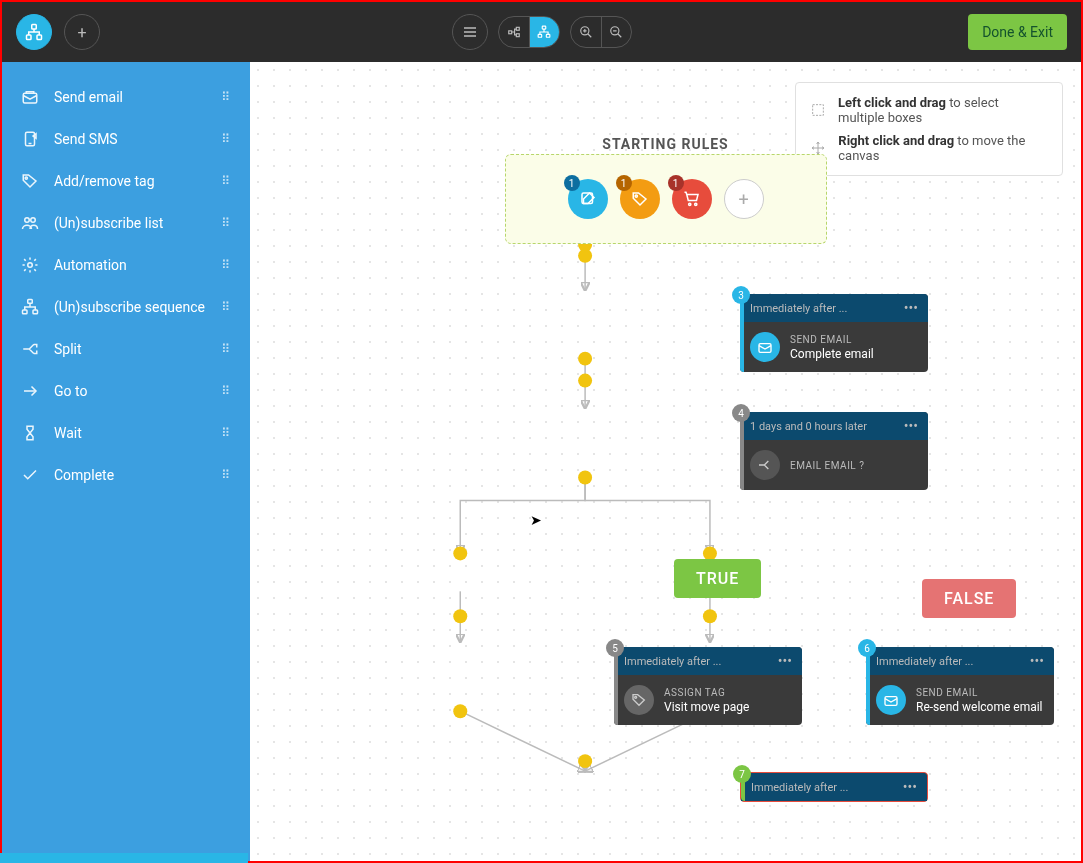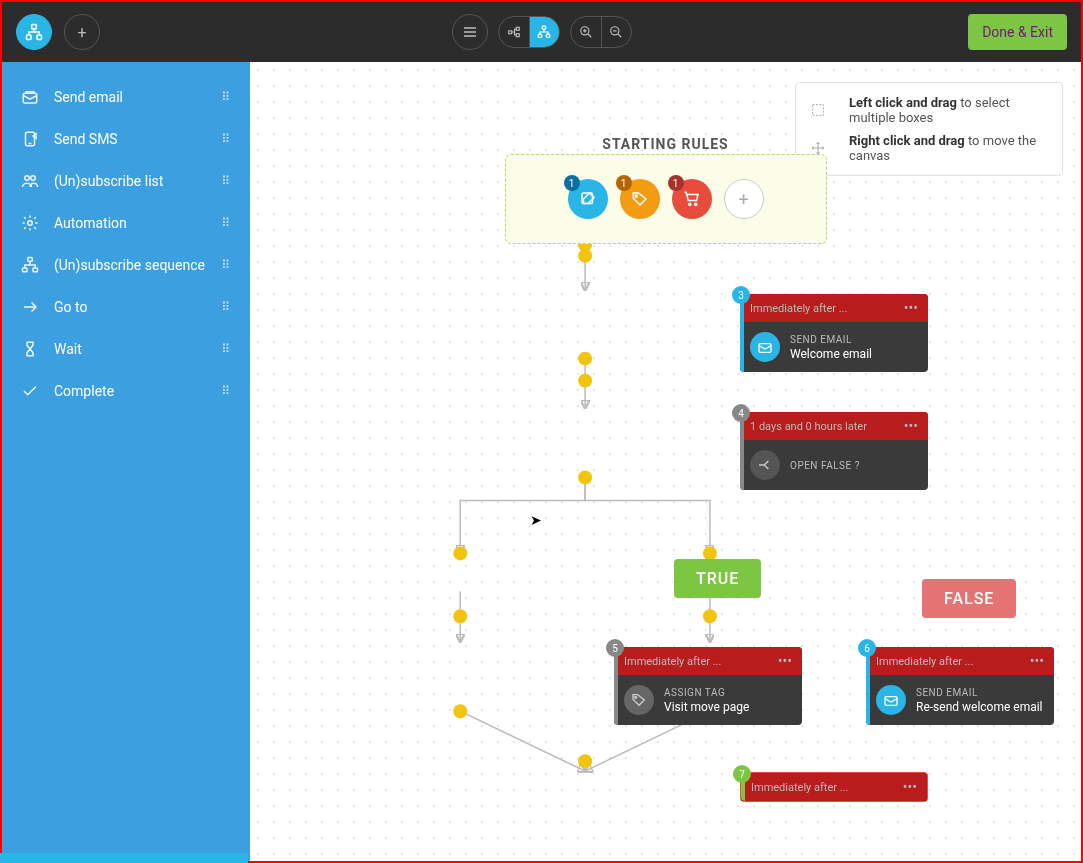--- a/index.html
+++ b/index.html
@@ -7,46 +7,46 @@
 .topbar{height:60px;background:#2c2c2c;display:flex;align-items:center;padding:0 14px;position:relative}
 .topbar .left{display:flex;gap:12px}
 .topbar .center{position:absolute;left:50%;transform:translateX(-50%);display:flex;gap:10px;align-items:center}
 .topbar .right{margin-left:auto}
 .circ-btn{width:36px;height:36px;border-radius:50%;display:flex;align-items:center;justify-content:center;cursor:pointer;border:1px solid #555;color:#bbb;font-size:16px}
 .circ-btn.active{background:#29b6e6;border-color:#29b6e6;color:#fff}
 .pill-group{display:flex;border:1px solid #555;border-radius:20px;overflow:hidden}
 .pill-group .pill{width:30px;height:30px;display:flex;align-items:center;justify-content:center;color:#bbb;cursor:pointer;font-size:14px}
 .pill-group .pill.active{background:#29b6e6;color:#fff}
 .pill-group .pill+.pill{border-left:1px solid #555}
-.done-btn{background:#7cc644;color:#701a75;border:none;padding:10px 14px;border-radius:4px;font-size:14px;cursor:pointer}
+.done-btn{background:#7cc644;color:#14532d;border:none;padding:10px 14px;border-radius:4px;font-size:14px;cursor:pointer}
 .workspace{display:flex;height:calc(863px - 60px - 4px)}
 .sidebar{width:248px;background:#3c9fe0;display:flex;flex-direction:column;padding:14px 0;position:relative}
 .sidebar-item{display:flex;align-items:center;padding:12px 18px;color:#fff;font-size:14px;cursor:pointer;gap:14px}
 .sidebar-item .ic{width:20px;display:flex;justify-content:center;color:#fff;opacity:.9}
 .sidebar-item .lbl{flex:1}
 .sidebar-item .grip{color:#fff;opacity:.7;font-size:12px;letter-spacing:2px}
 .grip::before{content:"⠿"}
 .collapse-tab{position:absolute;right:-14px;top:424px;width:14px;height:26px;background:#e74c3c;border-radius:0 3px 3px 0;display:flex;align-items:center;justify-content:center;color:#fff;font-size:10px;cursor:pointer}
 .canvas{flex:1;position:relative;background:#fff;background-image:radial-gradient(#e5e5e5 1px,transparent 1px);background-size:16px 16px;overflow:hidden}
 .help-box{position:absolute;top:20px;right:18px;background:#fff;border:1px solid #e0e0e0;border-radius:4px;padding:8px 14px;font-size:13px;color:#555;width:268px}
-.help-box .row{display:flex;align-items:center;gap:23px;padding:4px 0}
+.help-box .row{display:flex;align-items:center;gap:12px;padding:4px 0}
 .help-box .row strong{color:#333}
 .help-box .ic-box{width:18px;height:18px;display:flex;align-items:center;justify-content:center;color:#aaa}
 .start-label{position:absolute;top:74px;left:50%;transform:translateX(-50%);font-weight:700;letter-spacing:1px;color:#555;font-size:14px}
 .start-box{position:absolute;top:92px;left:50%;transform:translateX(-50%);width:322px;height:90px;border:1px dashed #b7d66b;background:#fbfde8;border-radius:6px;display:flex;align-items:center;justify-content:center;gap:12px}
 .rule-circ{width:40px;height:40px;border-radius:50%;display:flex;align-items:center;justify-content:center;color:#fff;position:relative;font-size:18px;cursor:pointer}
 .rule-circ.c1{background:#29b6e6}
 .rule-circ.c2{background:#f39c12}
 .rule-circ.c3{background:#e74c3c}
 .rule-circ.c4{background:#fff;border:1px solid #ccc;color:#aaa}
 .rule-circ .badge{position:absolute;top:-4px;left:-4px;background:#0d6ea0;color:#fff;border-radius:50%;width:16px;height:16px;font-size:10px;display:flex;align-items:center;justify-content:center}
 .rule-circ.c2 .badge{background:#b56500}
 .rule-circ.c3 .badge{background:#a8322a}
 .node{position:absolute;width:188px;background:#3a3a3a;border-radius:4px;color:#fff;font-size:12px}
-.node .hdr{background:#b91c1c;padding:6px 10px;border-radius:4px 4px 0 0;display:flex;align-items:center;justify-content:space-between;font-size:11px;color:#bbb}
+.node .hdr{background:#0c4a6e;padding:6px 10px;border-radius:4px 4px 0 0;display:flex;align-items:center;justify-content:space-between;font-size:11px;color:#bbb}
 .node .hdr .dots{cursor:pointer;font-size:14px;color:#bbb}
 .node .body{display:flex;align-items:center;padding:10px;gap:10px}
 .node .icon-c{width:30px;height:30px;border-radius:50%;display:flex;align-items:center;justify-content:center;font-size:14px}
 .node .txt .t1{font-size:10px;color:#bbb;letter-spacing:.5px}
 .node .txt .t2{font-size:12px;color:#fff;margin-top:2px}
 .node .sidebar-accent{position:absolute;left:0;top:0;bottom:0;width:4px;border-radius:4px 0 0 4px}
 .node .num-badge{position:absolute;top:-8px;left:-8px;width:18px;height:18px;border-radius:50%;background:#888;color:#fff;font-size:10px;display:flex;align-items:center;justify-content:center}
 .branch-label{position:absolute;padding:10px 22px;color:#fff;font-size:16px;font-weight:500;border-radius:4px;letter-spacing:1px}
 .branch-label.true{background:#7cc644}
 .branch-label.false{background:#e57373}
@@ -134,20 +134,30 @@
             <path d="M10 18h4"></path>
             <path d="M16 8l4-3v6z"></path>
           </svg>
         </span>
       <span class="lbl">Send SMS</span>
       <span class="grip"></span>
     </div>
     <div class="sidebar-item">
       <span class="ic">
           <svg width="18" height="18" viewBox="0 0 24 24" fill="none" stroke="currentColor" stroke-width="2">
+            <path d="M20 12l-8 8-9-9V4h7z"></path>
+            <circle cx="7" cy="8" r="1.5"></circle>
+          </svg>
+        </span>
+      <span class="lbl">Add/remove tag</span>
+      <span class="grip"></span>
+    </div>
+    <div class="sidebar-item">
+      <span class="ic">
+          <svg width="18" height="18" viewBox="0 0 24 24" fill="none" stroke="currentColor" stroke-width="2">
             <circle cx="8" cy="8" r="3"></circle>
             <circle cx="16" cy="8" r="3"></circle>
             <path d="M2 20c0-3 3-5 6-5s6 2 6 5M12 20c0-3 2-5 5-5s5 2 5 5"></path>
           </svg>
         </span>
       <span class="lbl">(Un)subscribe list</span>
       <span class="grip"></span>
     </div>
     <div class="sidebar-item">
       <span class="ic">
@@ -162,20 +172,29 @@
     <div class="sidebar-item">
       <span class="ic">
           <svg width="18" height="18" viewBox="0 0 24 24" fill="none" stroke="currentColor" stroke-width="2">
             <rect x="9" y="2" width="6" height="5" rx="1"></rect>
             <rect x="2" y="16" width="6" height="5" rx="1"></rect>
             <rect x="16" y="16" width="6" height="5" rx="1"></rect>
             <path d="M12 7v5M12 12H5v4M12 12h7v4"></path>
           </svg>
         </span>
       <span class="lbl">(Un)subscribe sequence</span>
+      <span class="grip"></span>
+    </div>
+    <div class="sidebar-item">
+      <span class="ic">
+          <svg width="18" height="18" viewBox="0 0 24 24" fill="none" stroke="currentColor" stroke-width="2">
+            <path d="M3 12h8M11 12l6-6M11 12l6 6M17 6h4v4M17 18h4v-4"></path>
+          </svg>
+        </span>
+      <span class="lbl">Split</span>
       <span class="grip"></span>
     </div>
     <div class="sidebar-item">
       <span class="ic">
           <svg width="18" height="18" viewBox="0 0 24 24" fill="none" stroke="currentColor" stroke-width="2">
             <path d="M4 12h14M14 6l6 6-6 6"></path>
           </svg>
         </span>
       <span class="lbl">Go to</span>
       <span class="grip"></span>
@@ -287,40 +306,40 @@
         </div>
       <div class="body">
         <div class="icon-c" style="background:#29b6e6">
             <svg width="16" height="16" viewBox="0 0 24 24" fill="none" stroke="#fff" stroke-width="2">
               <rect x="3" y="7" width="18" height="13" rx="2"></rect>
               <path d="M3 10l9 5 9-5"></path>
             </svg>
           </div>
         <div class="txt">
             <div class="t1">SEND EMAIL</div>
-            <div class="t2">Welcome email</div>
+            <div class="t2">Complete email</div>
           </div>
       </div>
     </div>
 
     <div class="node" style="top:350px;left:490px">
       <div class="sidebar-accent" style="background:#888"></div>
       <div class="num-badge">4</div>
       <div class="hdr">
           <span>1 days and 0 hours later</span>
           <span class="dots">•••</span>
         </div>
       <div class="body">
         <div class="icon-c" style="background:#555">
             <svg width="16" height="16" viewBox="0 0 24 24" fill="none" stroke="#ccc" stroke-width="2">
               <path d="M3 12h8M11 12l6-6M11 12l6 6"></path>
             </svg>
           </div>
         <div class="txt">
-            <div class="t1">OPEN FALSE ?</div>
+            <div class="t1">EMAIL EMAIL ?</div>
           </div>
       </div>
     </div>
 
     <div class="branch-label true" style="top:497px;left:424px">TRUE</div>
     <div class="branch-label false" style="top:517px;left:672px">FALSE</div>
 
     <div class="node" style="top:585px;left:364px">
       <div class="sidebar-accent" style="background:#888"></div>
       <div class="num-badge">5</div>

